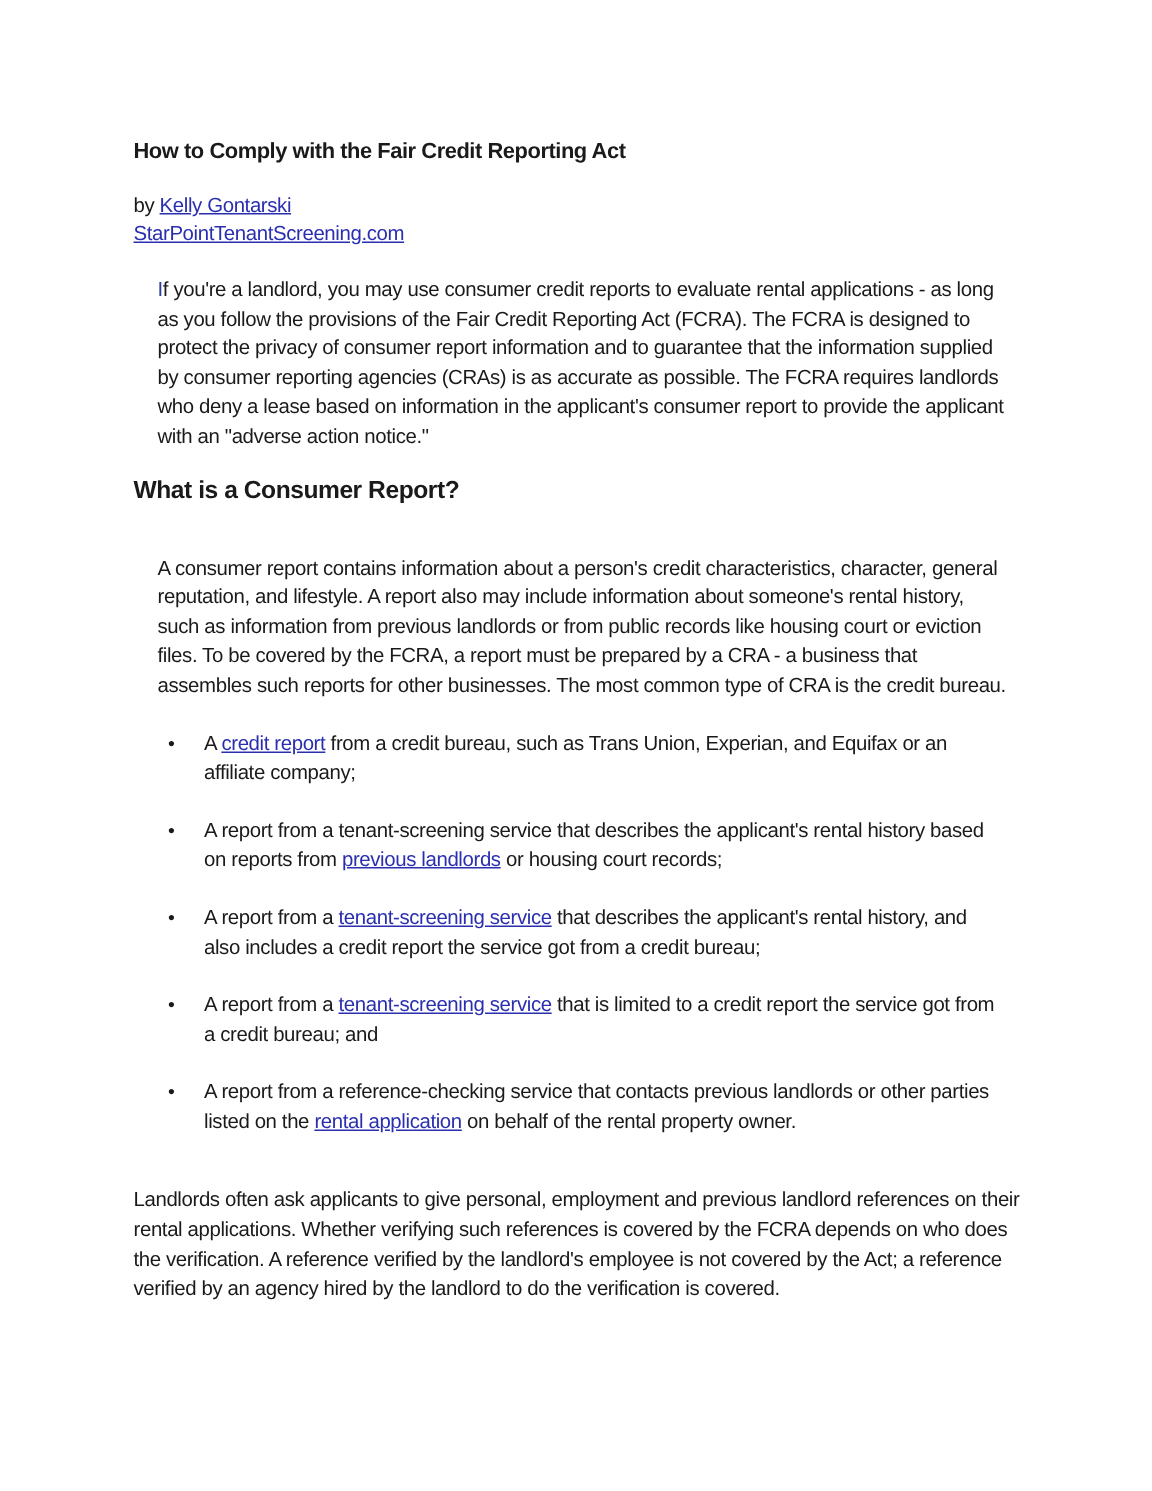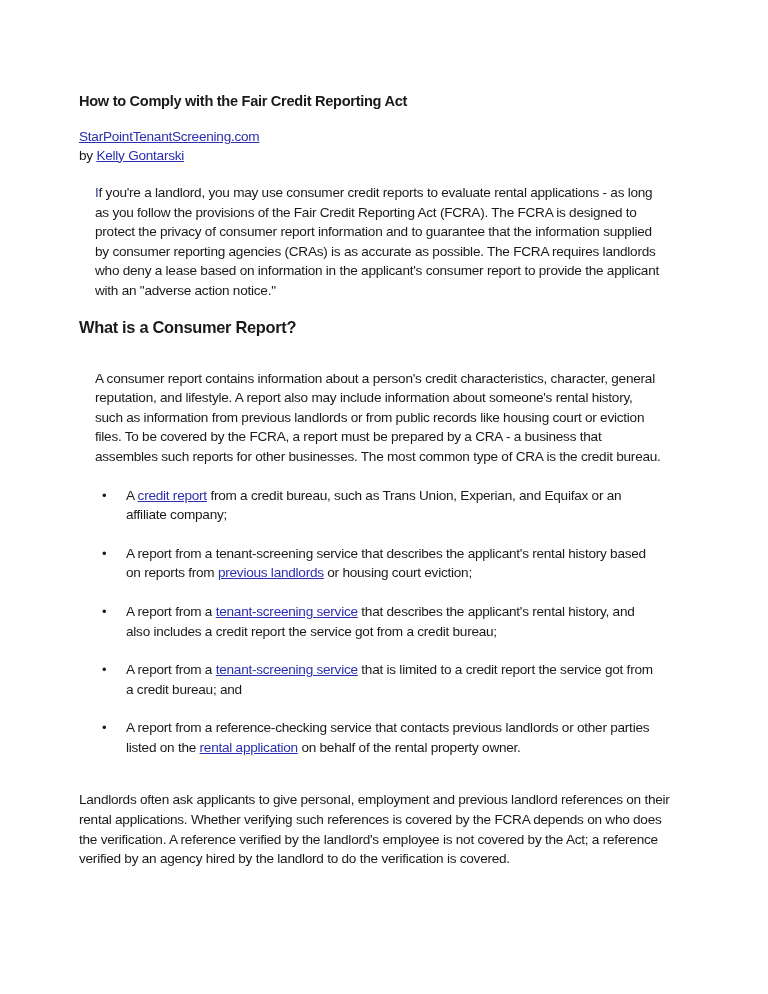--- a/index.html
+++ b/index.html
@@ -10,21 +10,21 @@
     body {
       width: 768px;
       height: 994px;
       position: relative;
       overflow: hidden;
       font-family: "Liberation Sans", sans-serif;
       color: #1a1a1a;
     }
     .page {
       position: absolute;
-      left: 79px;
+      left: 89px;
       top: 91px;
       width: 600px;
       font-size: 13.6px;
       line-height: 19.6px;
       letter-spacing: -0.25px;
     }
     .doc-title {
       font-weight: bold;
       font-size: 14.6px;
       margin: 0 0 17px 0;
@@ -68,39 +68,39 @@
     }
     .last-para { margin: 0; width: 600px; }
   </style>
 </head>
 <body>
 
 <div class="page">
   <h1 class="doc-title">How to Comply with the Fair Credit Reporting Act</h1>
 
   <div class="byline">
+    <div><span>by </span><a href="#">Kelly Gontarski</a></div>
     <div><a href="#">StarPointTenantScreening.com</a></div>
-    <div><span>by </span><a href="#">Kelly Gontarski</a></div>
   </div>
 
   <p class="intro"><span class="drop">I</span><span>f you're a landlord, you may use consumer credit reports to evaluate rental applications - as long as you follow the provisions of the Fair Credit Reporting Act (FCRA). The FCRA is designed to protect the privacy of consumer report information and to guarantee that the information supplied by consumer reporting agencies (CRAs) is as accurate as possible. The FCRA requires landlords who deny a lease based on information in the applicant's consumer report to provide the applicant with an "adverse action notice."</span></p>
 
   <h2 class="section-heading">What is a Consumer Report?</h2>
 
   <p class="para">A consumer report contains information about a person's credit characteristics, character, general reputation, and lifestyle. A report also may include information about someone's rental history, such as information from previous landlords or from public records like housing court or eviction files. To be covered by the FCRA, a report must be prepared by a CRA - a business that assembles such reports for other businesses. The most common type of CRA is the credit bureau.</p>
 
 
   <ul class="reports">
     <li>
       <span class="bullet">•</span>
       <span>A </span><a href="#">credit report</a><span> from a credit bureau, such as Trans Union, Experian, and Equifax or an affiliate company;</span>
     </li>
     <li>
       <span class="bullet">•</span>
-      <span>A report from a tenant-screening service that describes the applicant's rental history based on reports from </span><a href="#">previous landlords</a><span> or housing court eviction;</span>
+      <span>A report from a tenant-screening service that describes the applicant's rental history based on reports from </span><a href="#">previous landlords</a><span> or housing court records;</span>
     </li>
     <li>
       <span class="bullet">•</span>
       <span>A report from a </span><a href="#">tenant-screening service</a><span> that describes the applicant's rental history, and also includes a credit report the service got from a credit bureau;</span>
     </li>
     <li>
       <span class="bullet">•</span>
       <span>A report from a </span><a href="#">tenant-screening service</a><span> that is limited to a credit report the service got from a credit bureau; and</span>
     </li>
     <li>

